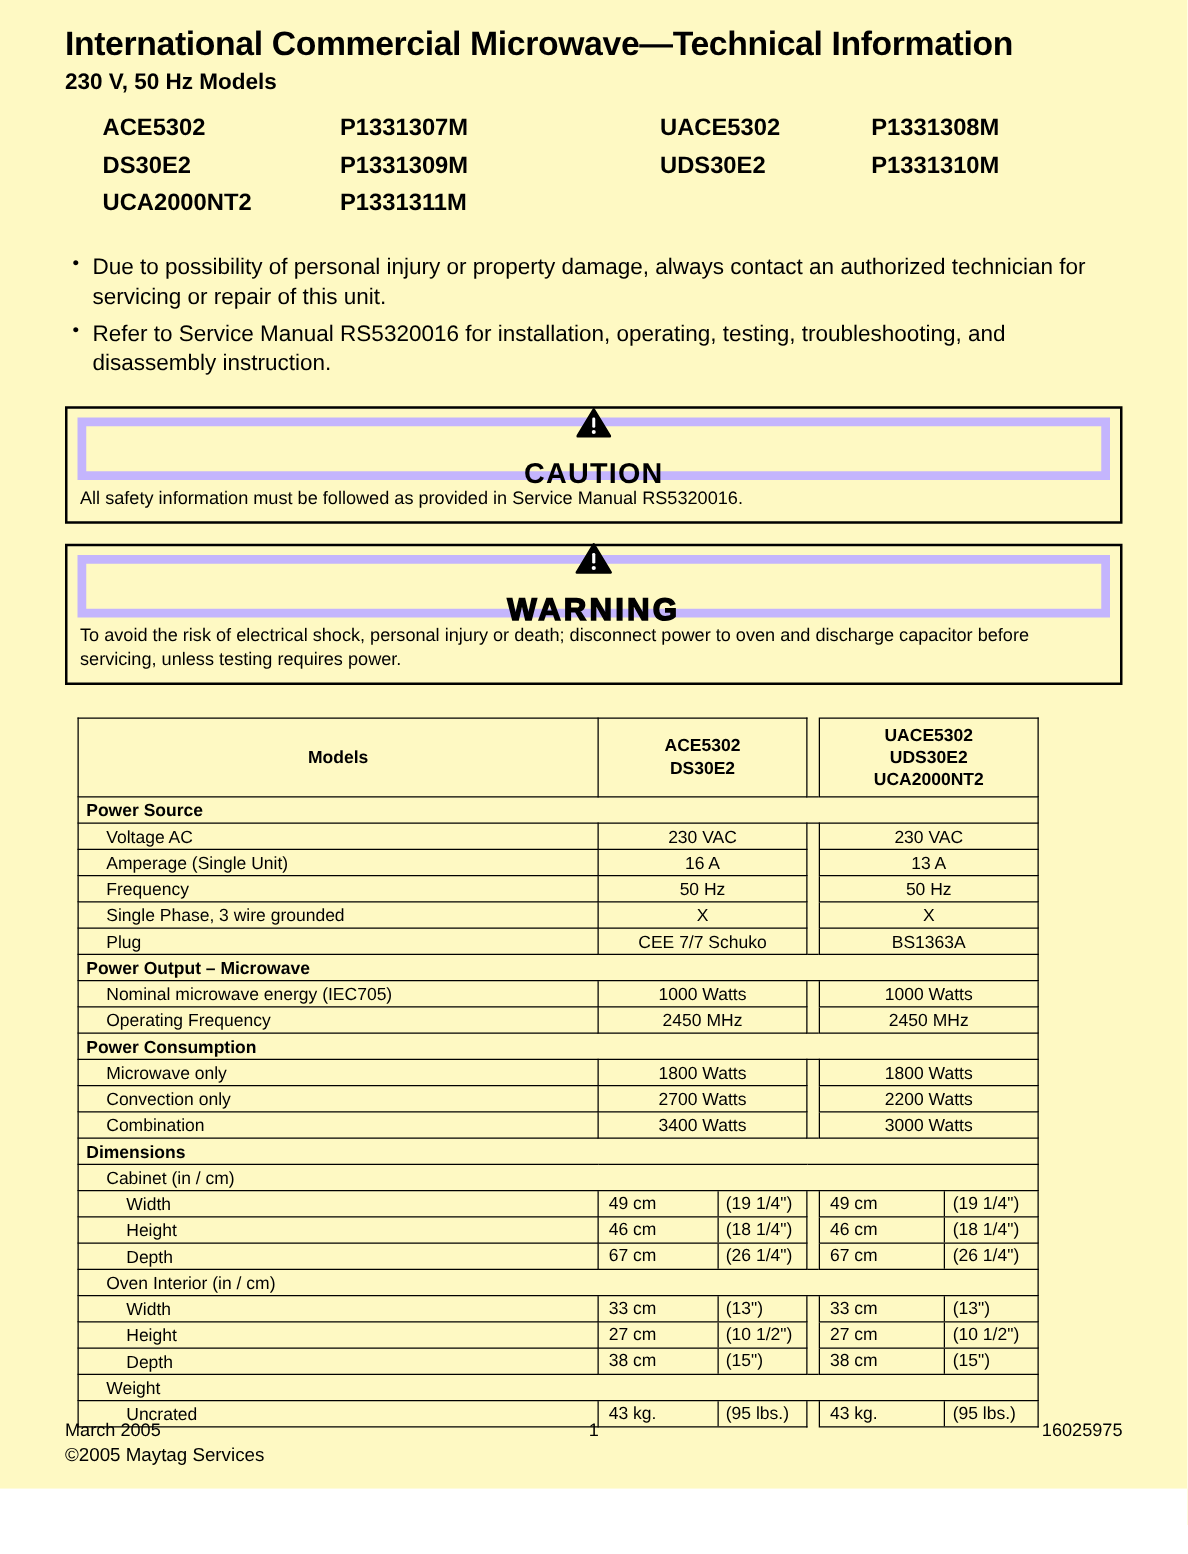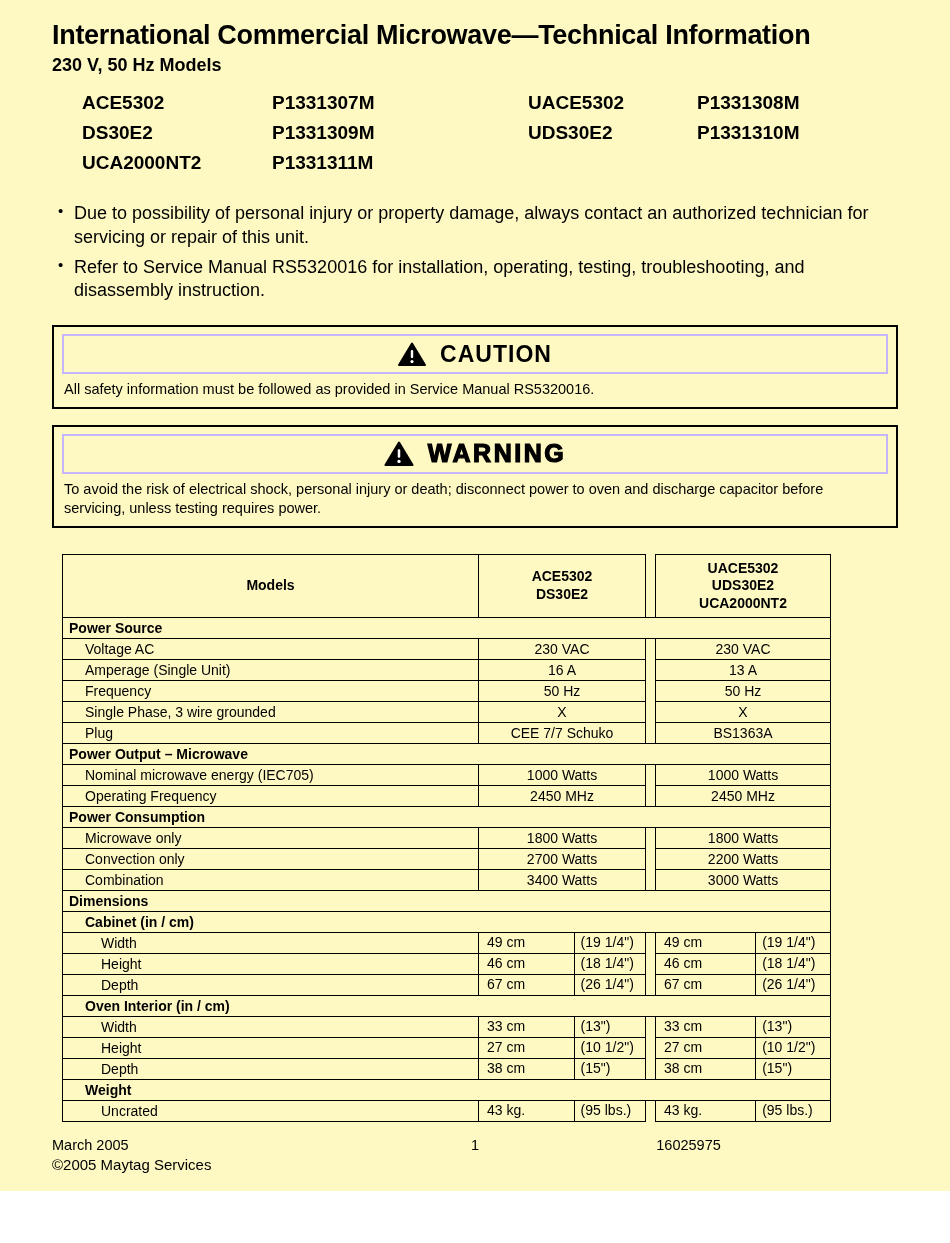--- a/index.html
+++ b/index.html
@@ -11,48 +11,48 @@
   h2{font-size:18px;margin:4px 0 0 0;font-weight:bold;}
 
   .model-grid{display:grid;grid-template-columns:190px 256px 169px 1fr;row-gap:8px;
               margin:16px 0 0 30px;font-size:19px;font-weight:bold;}
 
   .bullets{list-style:none;margin:28px 0 0 0;padding:0;font-size:18px;line-height:1.32;}
   .bullets li{position:relative;padding-left:22px;margin-bottom:6px;}
   .bullets li::before{content:"\2022";position:absolute;left:6px;top:-1px;font-size:15px;}
 
   .safety-box{border:2px solid #000;margin-top:22px;}
-  .safety-header{border:2px solid #c4b5fd;margin:7px 8px 5px 8px;height:36px;
-                 display:flex;align-items:center;justify-content:center;gap:14px;}
+  .safety-header{border:7px solid #c4b5fd;margin:7px 8px 5px 8px;height:36px;
+                 display:flex;align-items:center;justify-content:center;gap:14px;flex-direction:column;}
   .safety-label{font-weight:bold;font-size:23px;letter-spacing:1px;}
   .warning .safety-label{font-size:25px;letter-spacing:2.5px;-webkit-text-stroke:1.2px #000;}
   .safety-text{font-size:14.5px;line-height:1.35;padding:1px 10px 7px 10px;}
   .tri-icon{display:flex;flex:0 0 auto;}
 
   table.spec{border-collapse:collapse;table-layout:fixed;width:768px;margin:26px 0 0 10px;
              font-size:14px;line-height:17px;}
   .spec th,.spec td{border:1px solid #000;padding:1px 4px;vertical-align:middle;}
   .spec td{height:18px;}
   .spec th{font-weight:bold;line-height:1.25;padding:5px 2px;text-align:center;}
   .spec td.gap,.spec th.gap{border-top:none;border-bottom:none;padding:0;}
   td.section{font-weight:bold;padding-left:6px;}
-  td.subsection{font-weight:bold;padding-left:22px;}
+  td.subsection{font-weight:normal;padding-left:22px;}
   td.rowlabel{padding-left:22px;}
   td.dimlabel{padding-left:38px;}
   td.val{text-align:center;}
   td.dimval{padding:0;height:19px;}
   .dimcell{display:flex;align-items:stretch;height:100%;}
   .dimcell .metric{width:57%;padding:1px 4px 1px 8px;box-sizing:border-box;}
   .dimcell .imperial{flex:1;padding:1px 2px 1px 6px;border-left:1px solid #000;}
 
   .footer{position:absolute;left:52px;right:52px;bottom:18px;display:grid;
           grid-template-columns:1fr auto 1fr;align-items:start;font-size:14.5px;}
   .footer .copyright{font-size:15px;margin-top:3px;}
   .footer-center{text-align:center;}
-  .footer-right{text-align:center;}
+  .footer-right{text-align:right;}
 </style>
 </head>
 <body>
 
 <div class="page">
 
   <h1>International Commercial Microwave—Technical Information</h1>
   <h2>230 V, 50 Hz Models</h2>
 
   <div class="model-grid" id="model-grid">

